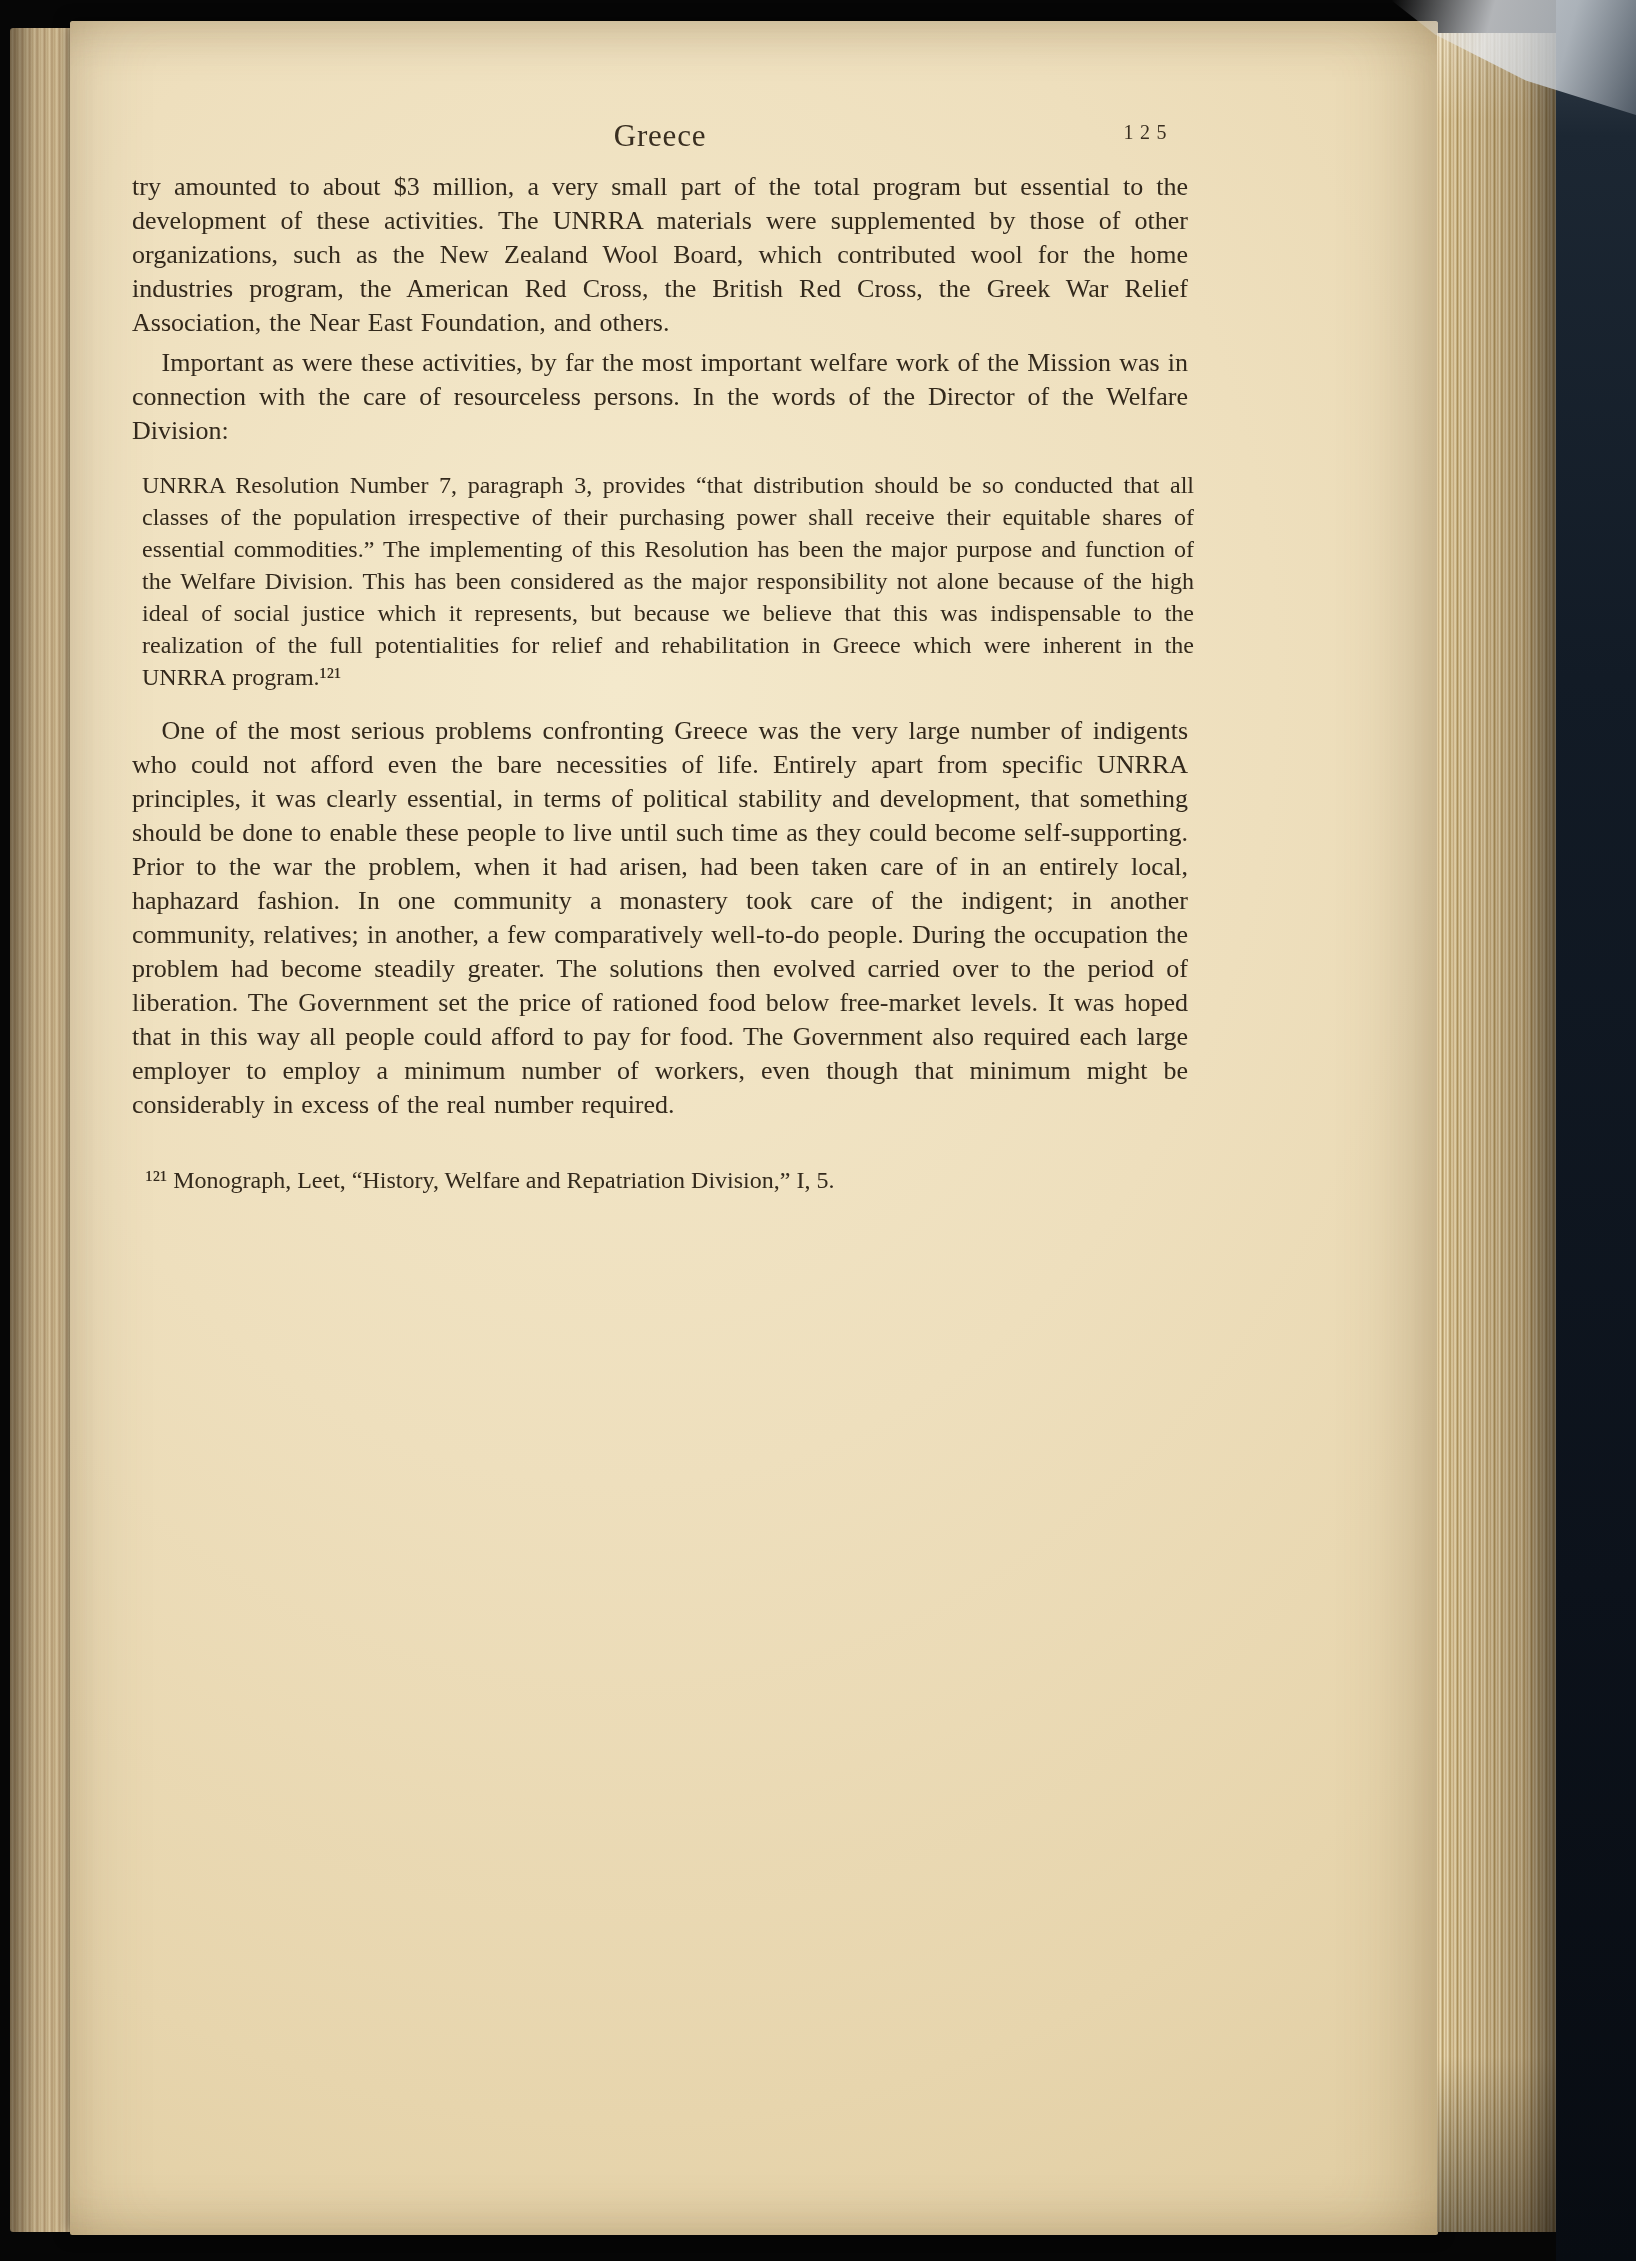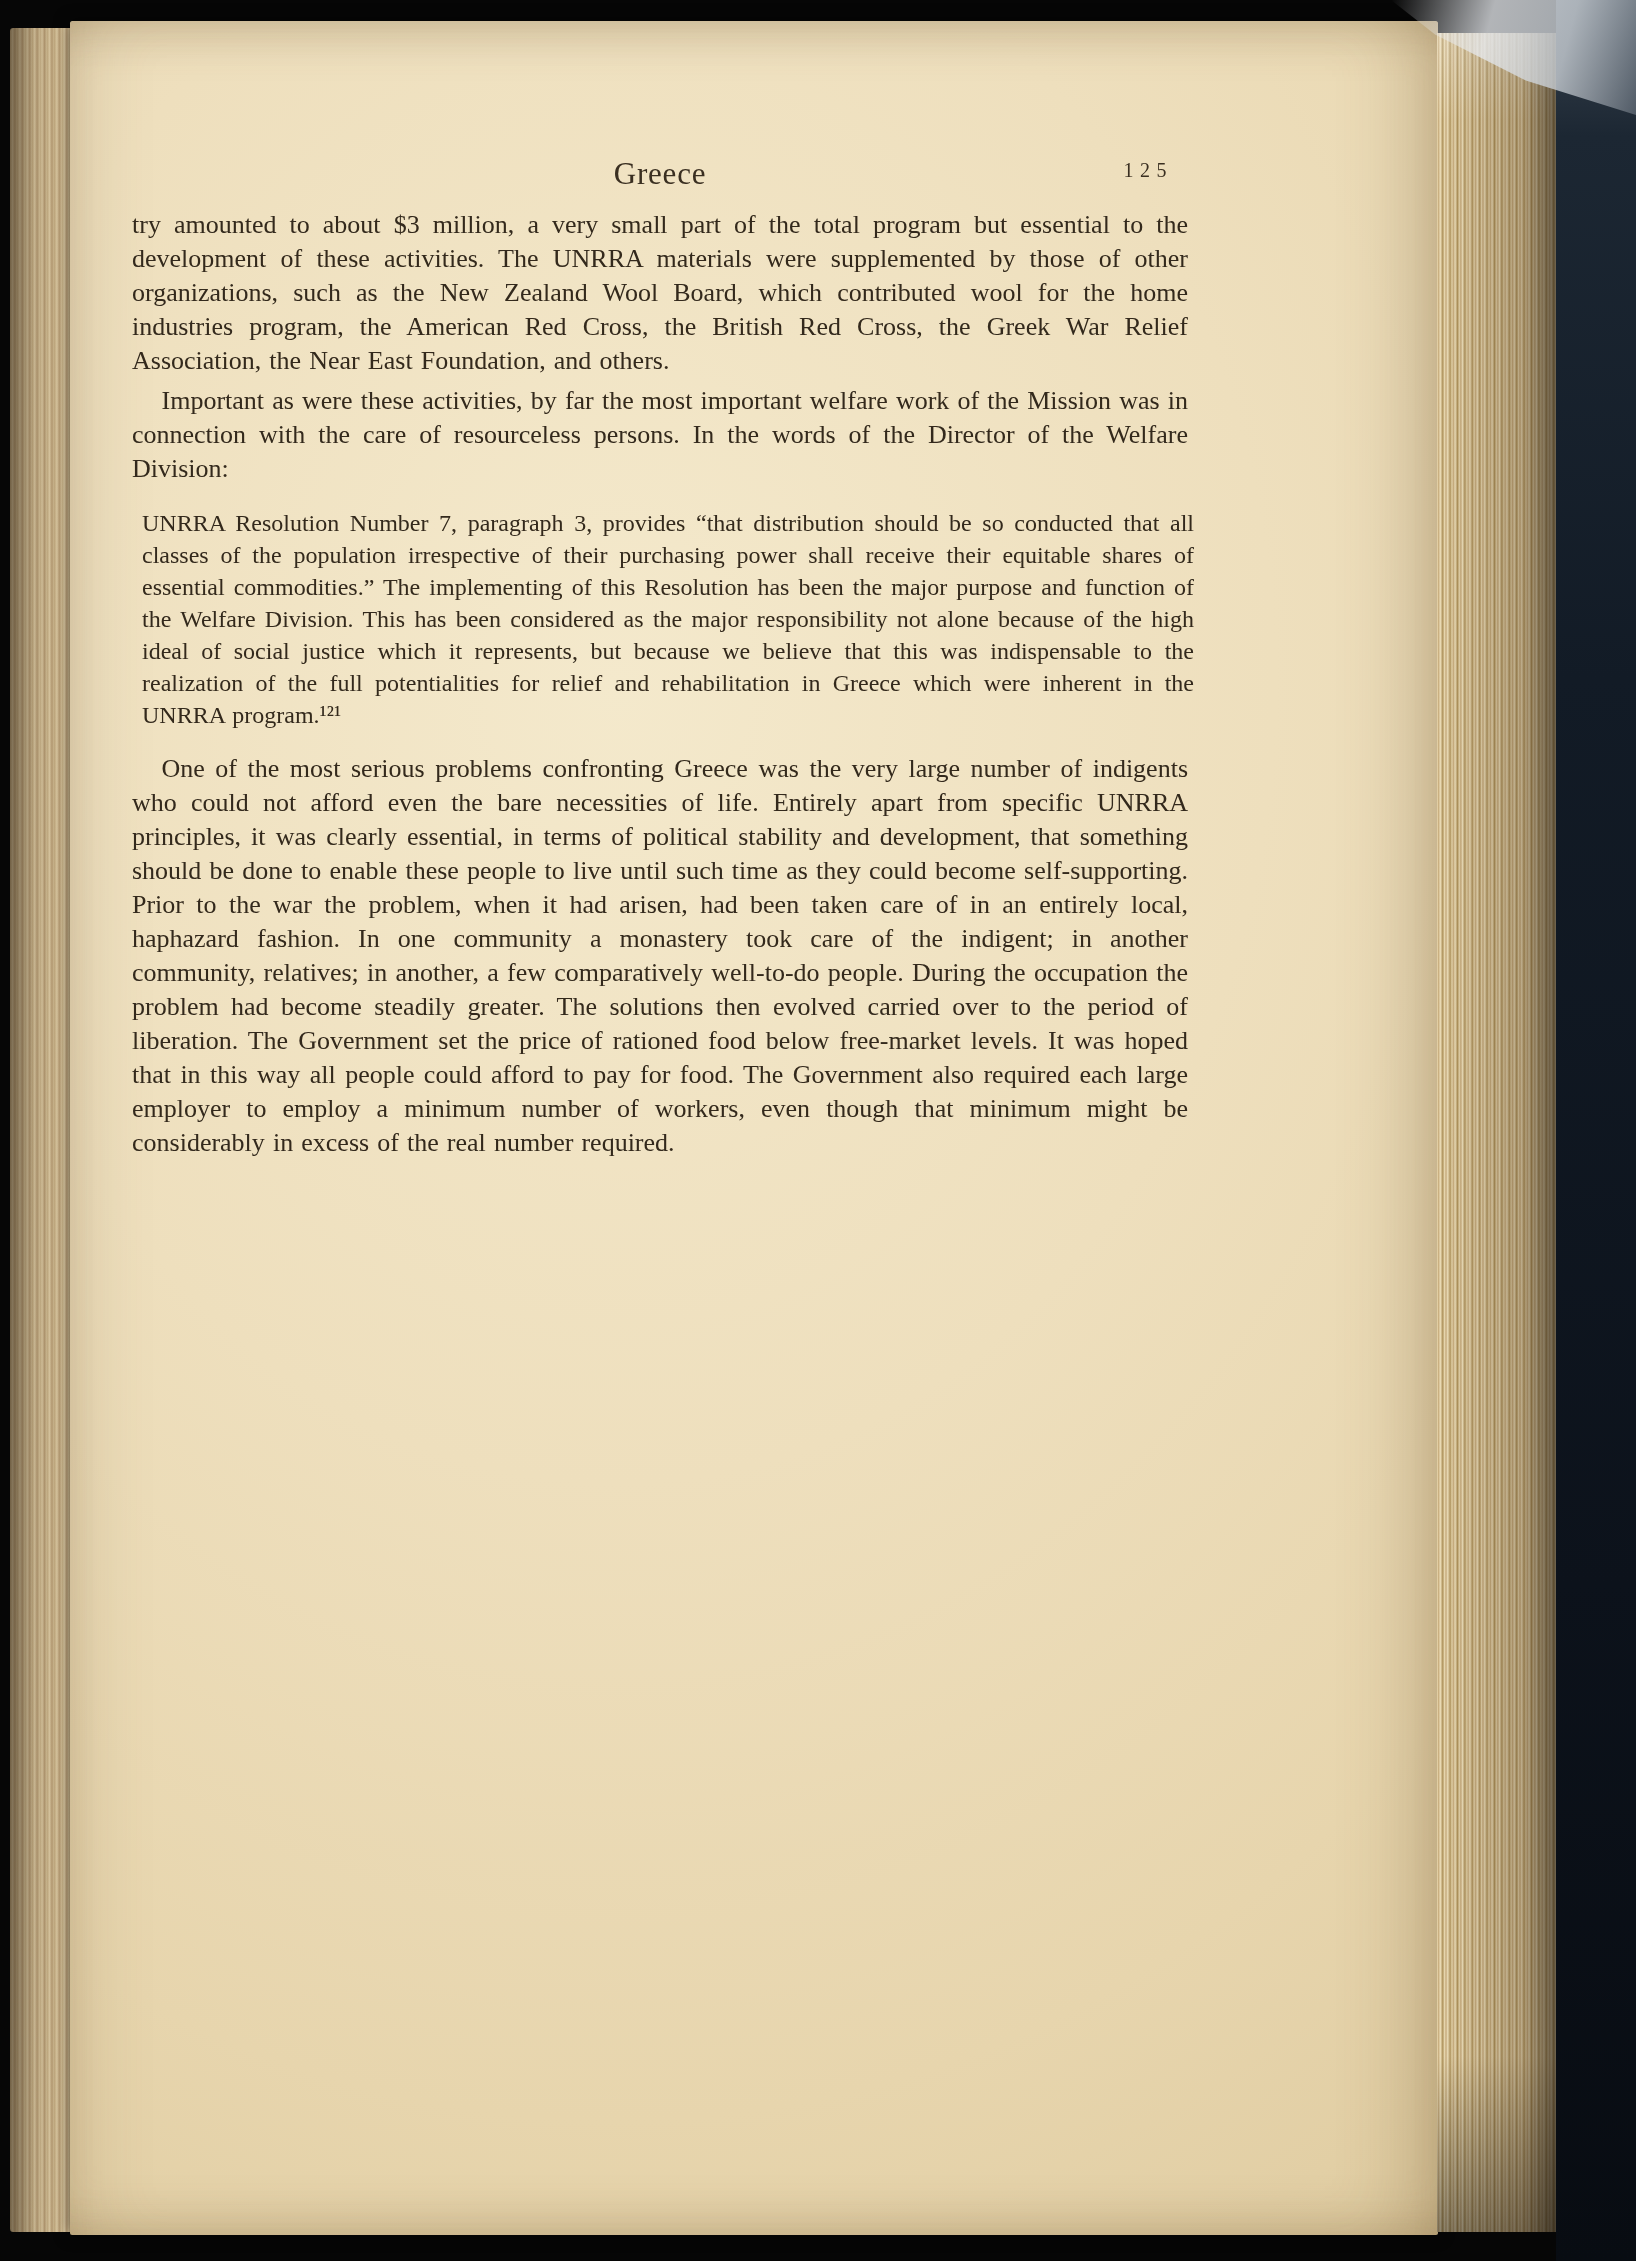--- a/index.html
+++ b/index.html
@@ -51,21 +51,20 @@
     position: absolute;
     left: 56px;
     top: 97px;
     width: 1068px;
     color: #33291c;
   }
   .page-header {
     position: relative;
     height: 39px;
     margin-bottom: 13px;
-    margin-top: 38px;
   }
   .running-head {
     display: block;
     text-align: center;
     font-size: 31px;
     letter-spacing: 0.8px;
     color: #3a2f21;
   }
   .page-number {
     position: absolute;
@@ -152,20 +151,21 @@
 
       <p class="body-par">try amounted to about $3 million, a very small part of the total program but essential to the development of these activities. The UNRRA materials were supplemented by those of other organizations, such as the New Zealand Wool Board, which contributed wool for the home industries program, the American Red Cross, the British Red Cross, the Greek War Relief Association, the Near East Foundation, and others.</p>
 
       <p class="body-par indent">Important as were these activities, by far the most important welfare work of the Mission was in connection with the care of resourceless persons. In the words of the Director of the Welfare Division:</p>
 
       <div class="block-quote">UNRRA Resolution Number 7, paragraph 3, provides “that distribution should be so conducted that all classes of the population irrespective of their purchasing power shall receive their equitable shares of essential commodities.” The implementing of this Resolution has been the major purpose and function of the Welfare Division. This has been considered as the major responsibility not alone because of the high ideal of social justice which it represents, but because we believe that this was indispensable to the realization of the full potentialities for relief and rehabilitation in Greece which were inherent in the UNRRA program.¹²¹</div>
 
       <p class="body-par indent">One of the most serious problems confronting Greece was the very large number of indigents who could not afford even the bare necessities of life. Entirely apart from specific UNRRA principles, it was clearly essential, in terms of political stability and development, that something should be done to enable these people to live until such time as they could become self-supporting. Prior to the war the problem, when it had arisen, had been taken care of in an entirely local, haphazard fashion. In one community a monastery took care of the indigent; in another community, relatives; in another, a few comparatively well-to-do people. During the occupation the problem had become steadily greater. The solutions then evolved carried over to the period of liberation. The Government set the price of rationed food below free-market levels. It was hoped that in this way all people could afford to pay for food. The Government also required each large employer to employ a minimum number of workers, even though that minimum might be considerably in excess of the real number required.</p>
 
 
+      <p class="footnote">¹²¹ Monograph, Leet, “History, Welfare and Repatriation Division,” I, 5.</p>
 
     </div>
   </div>
 
   <div class="page-stack"></div>
 
   <div class="cover"></div>
 
   <div class="sheen"></div>
 

